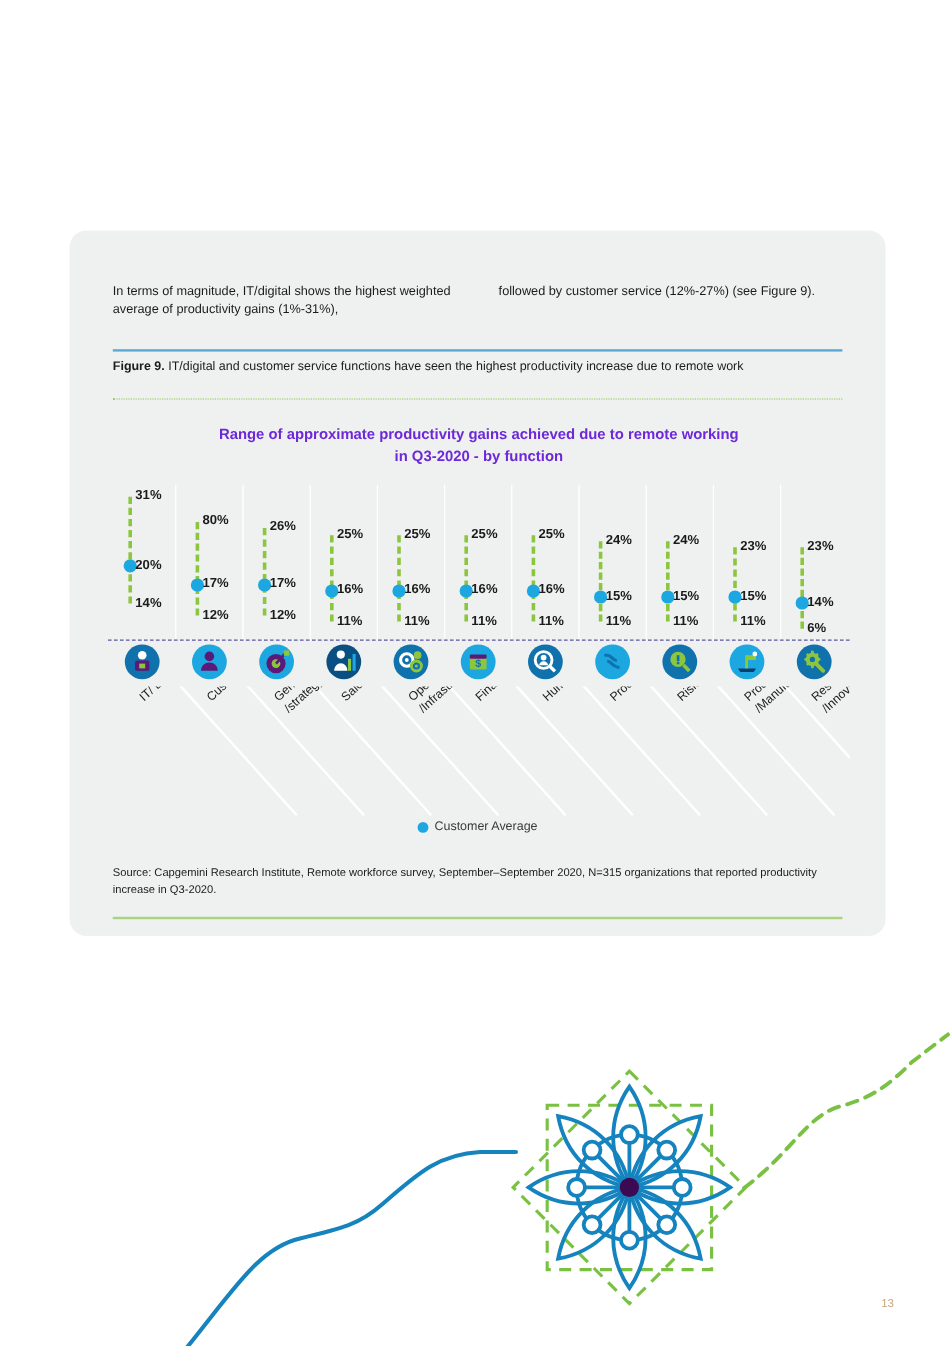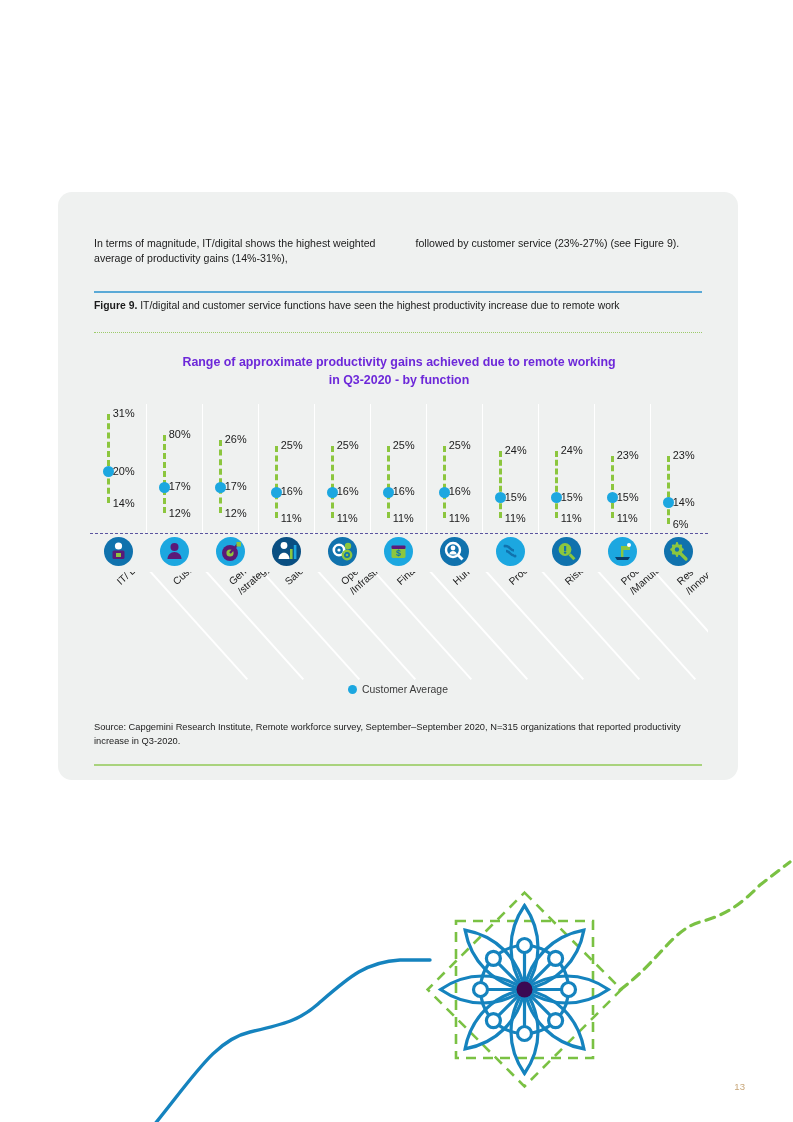--- a/index.html
+++ b/index.html
@@ -71,21 +71,21 @@
     border-left: 3.2px dashed #8cc63e;
   }
   .dot {
     position: absolute;
     width: 11px; height: 11px; border-radius: 50%;
     background: #1ca7e0;
     left: -4.2px;
   }
   .lbl {
     position: absolute;
-    font-size: 10.9px; font-weight: 400; color: #1b1b1b;
+    font-size: 10.9px; font-weight: 700; color: #1b1b1b;
     white-space: nowrap;
   }
   .lbl-hi { left: 6px; }
   .lbl-avg { left: 6px; }
   .lbl-lo { left: 6px; }
 
   
   .icon-sep {
     position: absolute; left: 32px; top: 341px;
     width: 618px; height: 0;
@@ -148,22 +148,22 @@
   }
 </style>
 </head>
 <body>
 
 <div class="page">
 
   <div class="card">
 
     <div class="intro">
-      <div class="intro-col">In terms of magnitude, IT/digital shows the highest weighted average of productivity gains (14%-31%),</div>
-      <div class="intro-col">followed by customer service (23%-27%) (see Figure 9).</div>
+      <div class="intro-col">In terms of magnitude, IT/digital shows the highest weighted average of productivity gains (1%-31%),</div>
+      <div class="intro-col">followed by customer service (12%-27%) (see Figure 9).</div>
     </div>
 
     <div class="fig-rule-top"></div>
     <div class="fig-caption">
       <b>Figure 9.</b><span> IT/digital and customer service functions have seen the highest productivity increase due to remote work</span>
     </div>
     <div class="fig-rule-bottom"></div>
 
     <div class="chart-title">
       <div>Range of approximate productivity gains achieved due to remote working</div>

